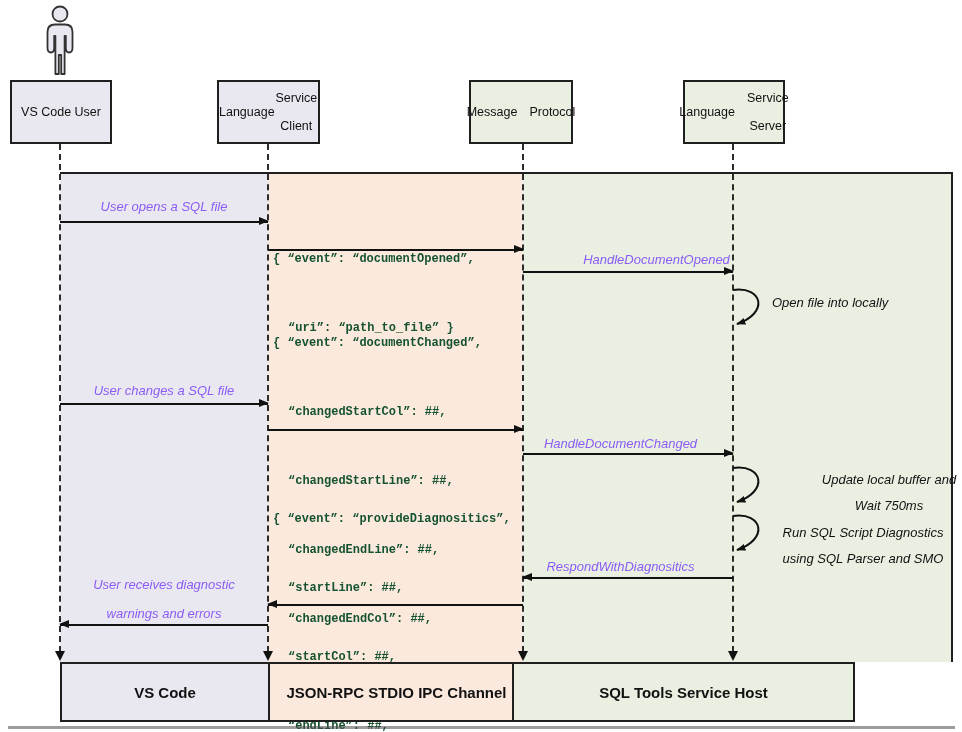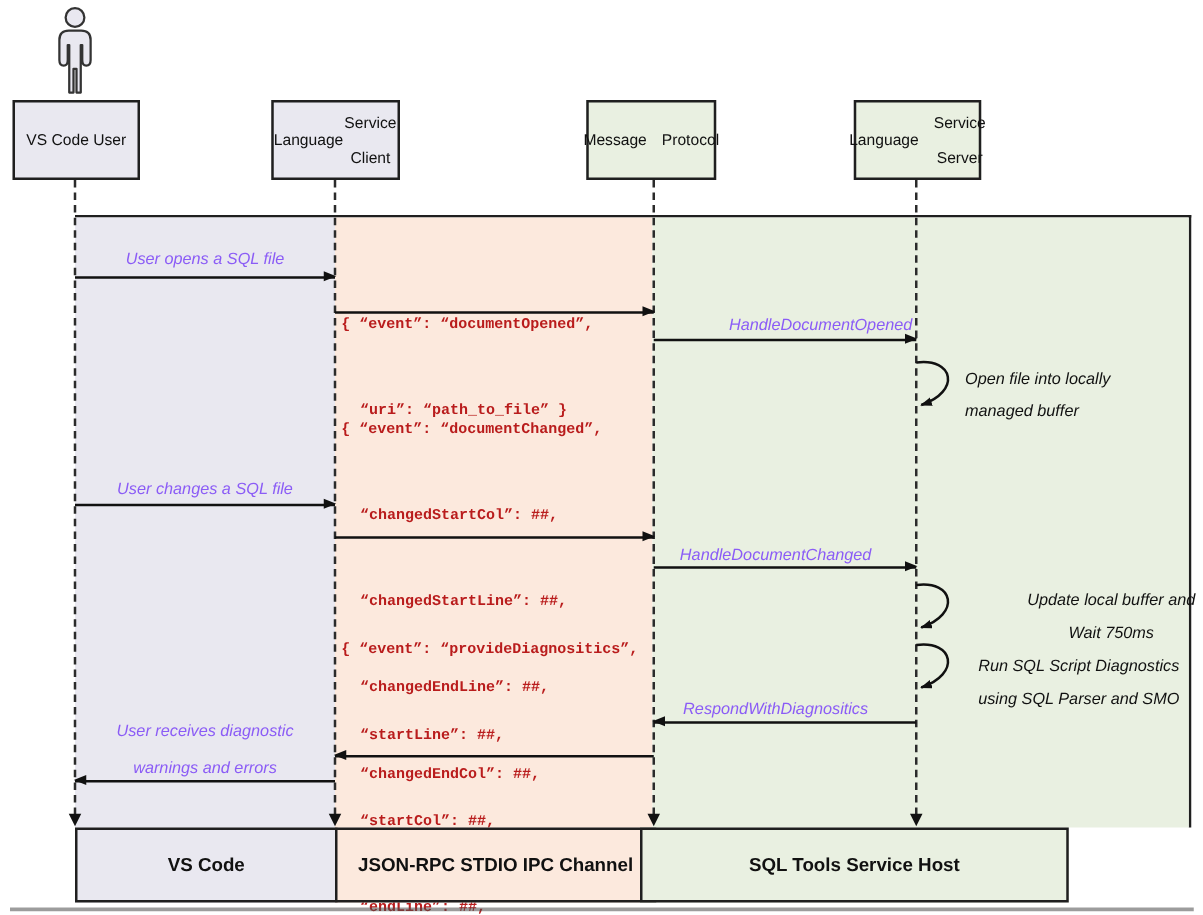--- a/index.html
+++ b/index.html
@@ -37,21 +37,21 @@
   .harrow.left::after{ content:''; position:absolute; left:-1px; top:-6px; width:0; height:0;
     border-right:10px solid #111; border-top:4.5px solid transparent; border-bottom:4.5px solid transparent; }
 
   .ilabel{ position:absolute; font-style:italic; font-size:13px; color:#8b5cf6; text-align:center; }
   .ilabel.twoline{ line-height:29px; }
   .note{ position:absolute; font-style:italic; font-size:13px; line-height:26px; color:#111; }
   .note.centered{ text-align:center; }
 
   .payload{
     position:absolute; font-family:"Liberation Mono","DejaVu Sans Mono",monospace;
-    font-weight:bold; font-size:12px; line-height:23px; white-space:pre; color:#b91c1c;
+    font-weight:bold; font-size:12px; line-height:23px; white-space:pre; color:#14532d;
   }
   .payload .cont{ padding-left:15px; }
 
   .loop-svg{ position:absolute; overflow:visible; }
   .shadow-line{ position:absolute; left:8px; top:726px; width:947px; height:3px;
     background:#4d4d4d; opacity:.55; filter:blur(.6px); }
   .hidden-defs{ position:absolute; width:0; height:0; }
 </style>
 </head>
 <body>
@@ -112,21 +112,20 @@
   <div class="harrow right" style="left:268px;top:249px;width:255px;"></div>
 
   <div class="ilabel" style="left:523px;top:252px;width:195px;margin-left:36px;">HandleDocumentOpened</div>
   <div class="harrow right" style="left:523px;top:271px;width:210px;"></div>
 
   <svg class="loop-svg" style="left:733px;top:287px;" width="40" height="42" viewBox="0 0 40 42">
     <path d="M 0,3 C 30,-1 36,26 4,37" fill="none" stroke="#111" stroke-width="2" marker-end="url(#arrowhead)"></path>
   </svg>
   <div class="note" style="left:772px;top:290px;width:180px;">
     <div>Open file into locally</div>
-    <div>managed buffer</div>
   </div>
 
   <div class="payload" style="left:273px;top:286px;">
     <div>{ “event”: “documentChanged”,</div>
     <div class="cont">“changedStartCol”: ##,</div>
     <div class="cont">“changedStartLine”: ##,</div>
     <div class="cont">“changedEndLine”: ##,</div>
     <div class="cont">“changedEndCol”: ##,</div>
     <div class="cont">“changedText”: “changed txt” }</div>
   </div>

